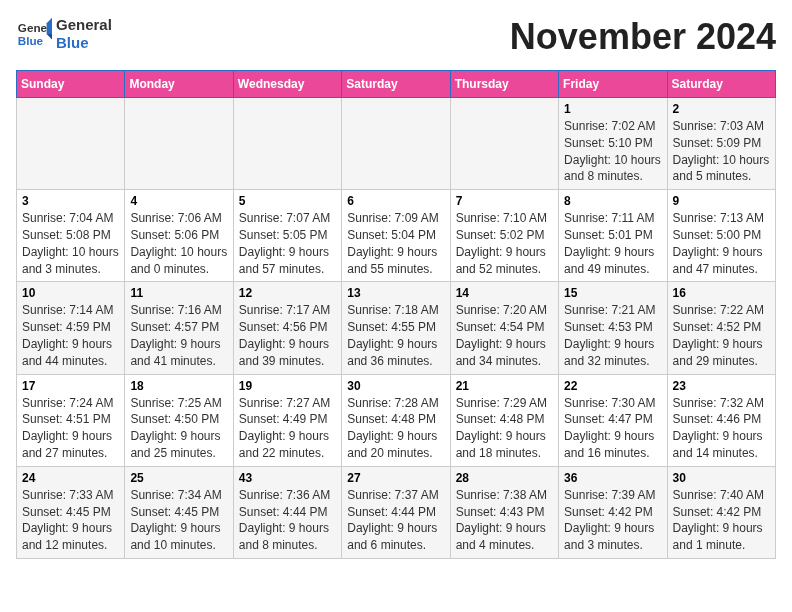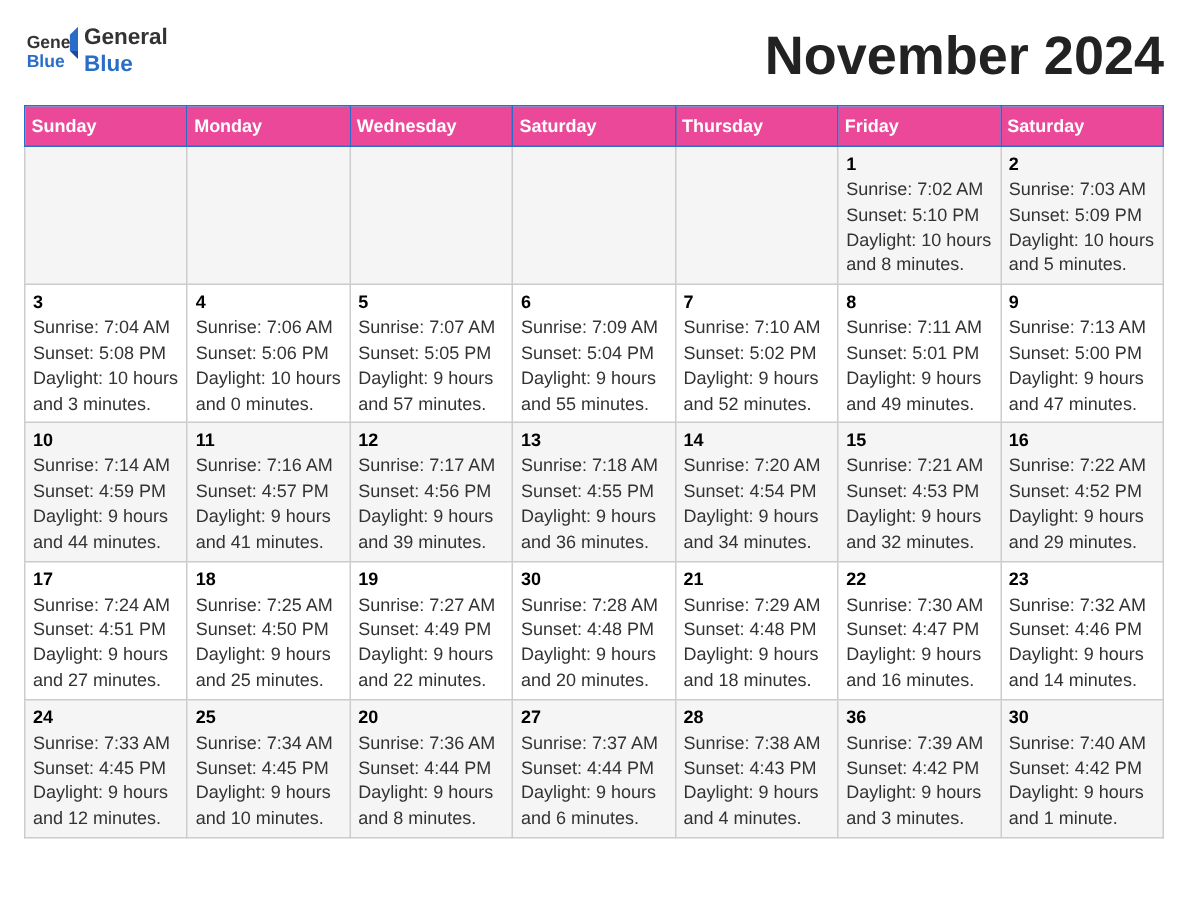--- a/index.html
+++ b/index.html
@@ -223,21 +223,21 @@
       <tr>
         <td>
           <span class="day-num">24</span>
           <div class="day-info">Sunrise: 7:33 AM<br>Sunset: 4:45 PM<br>Daylight: 9 hours and 12 minutes.</div>
         </td>
         <td>
           <span class="day-num">25</span>
           <div class="day-info">Sunrise: 7:34 AM<br>Sunset: 4:45 PM<br>Daylight: 9 hours and 10 minutes.</div>
         </td>
         <td>
-          <span class="day-num">20</span>
+          <span class="day-num">43</span>
           <div class="day-info">Sunrise: 7:36 AM<br>Sunset: 4:44 PM<br>Daylight: 9 hours and 8 minutes.</div>
         </td>
         <td>
           <span class="day-num">27</span>
           <div class="day-info">Sunrise: 7:37 AM<br>Sunset: 4:44 PM<br>Daylight: 9 hours and 6 minutes.</div>
         </td>
         <td>
           <span class="day-num">28</span>
           <div class="day-info">Sunrise: 7:38 AM<br>Sunset: 4:43 PM<br>Daylight: 9 hours and 4 minutes.</div>
         </td>

